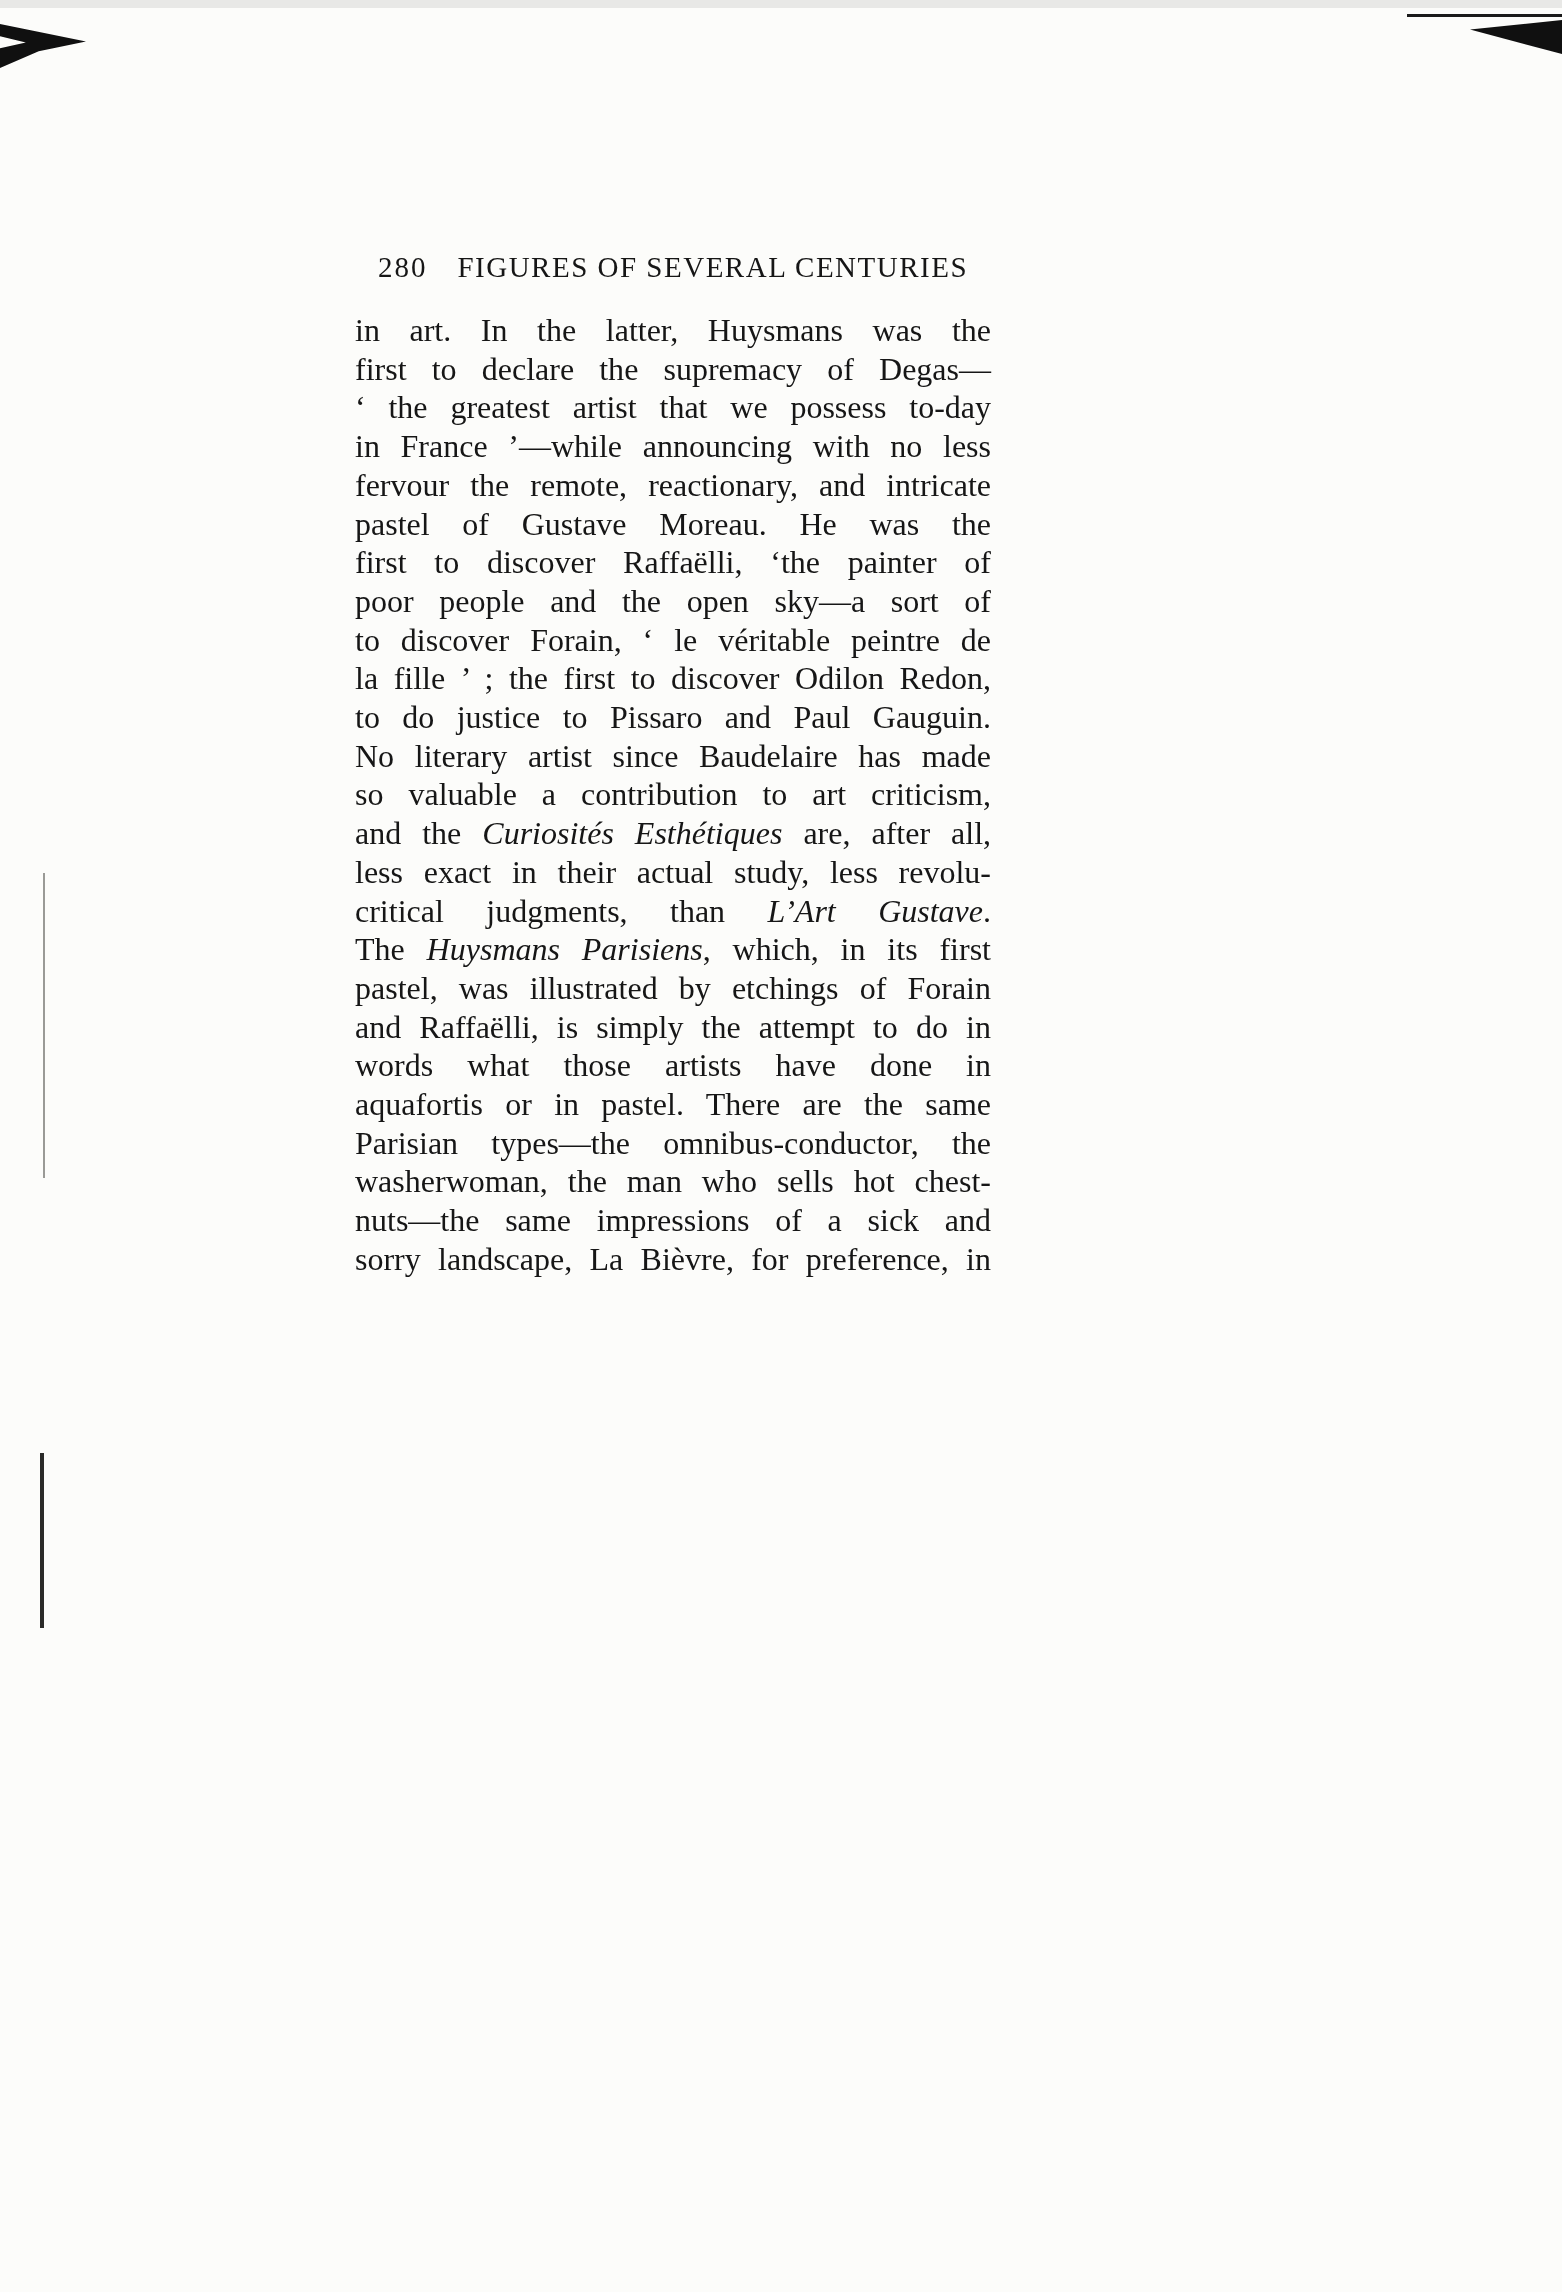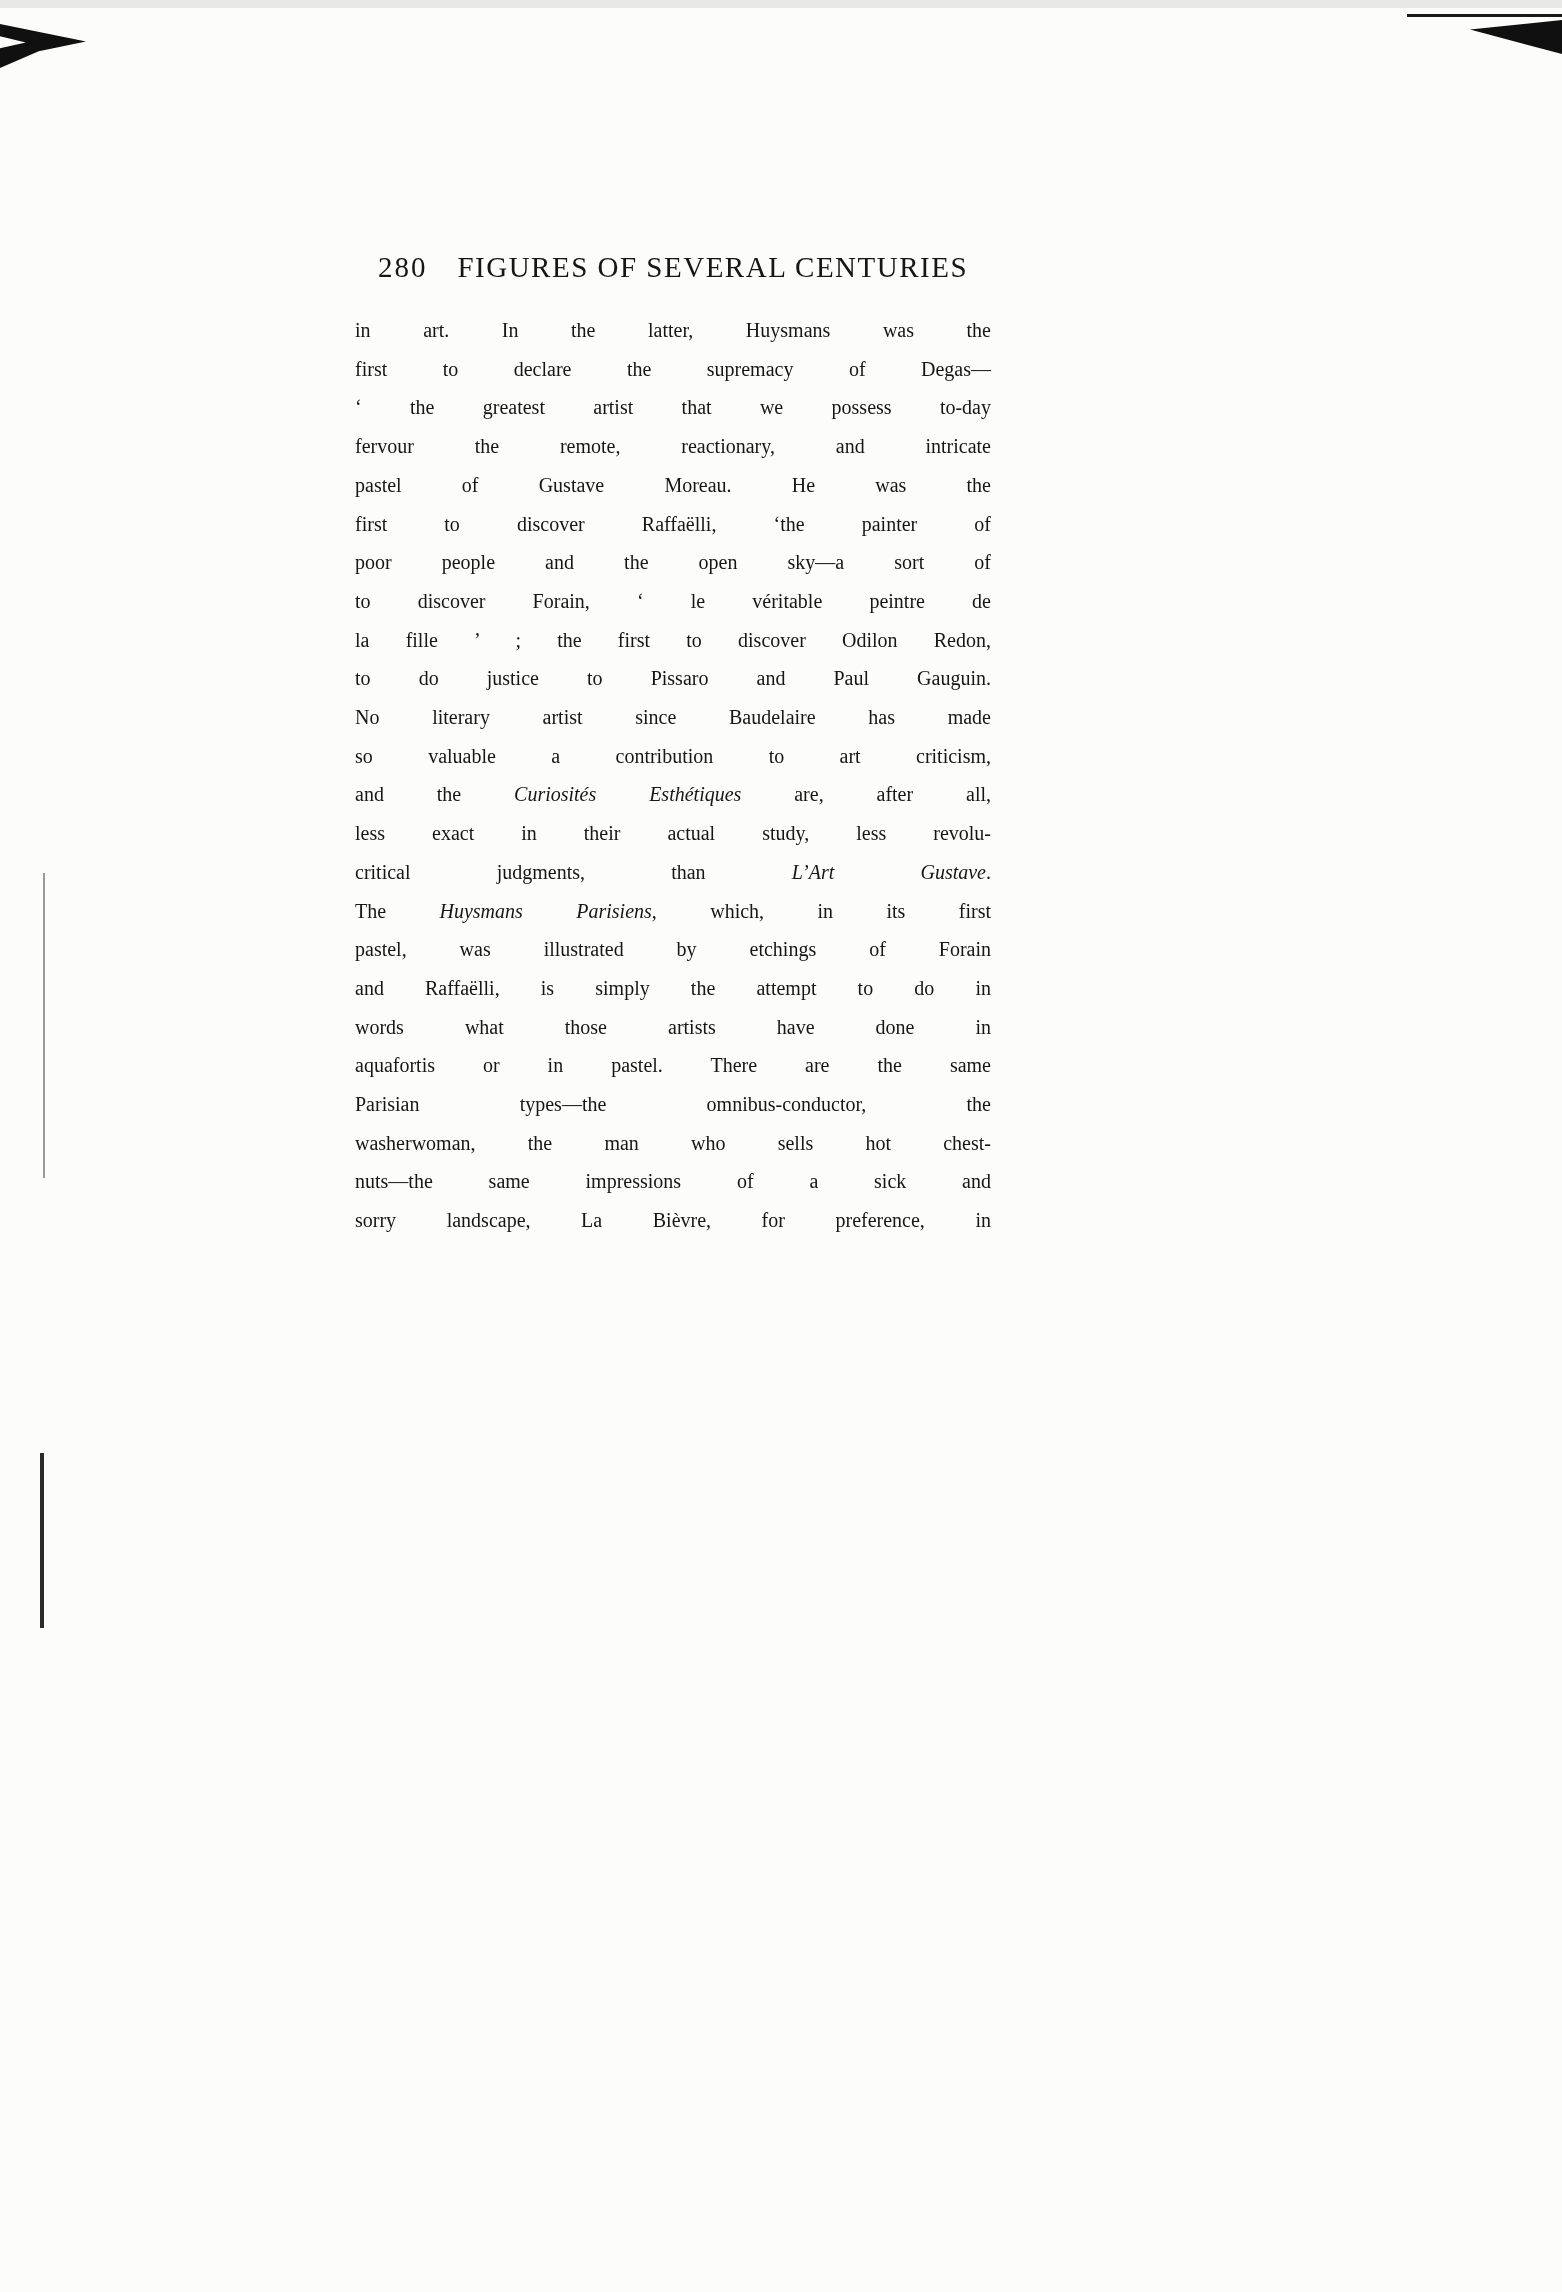--- a/index.html
+++ b/index.html
@@ -31,21 +31,21 @@
     gap: 30px;
     font-size: 29px;
     line-height: 38px;
     letter-spacing: 1px;
     margin-bottom: 25px;
     white-space: nowrap;
   }
   .page-header .page-number { letter-spacing: 2px; }
   .page-header .header-title { letter-spacing: 1.5px; }
   .body-text {
-    font-size: 20px;
+    font-size: 32px;
     line-height: 38.7px;
   }
   .body-text .line {
     text-align: justify;
     text-align-last: justify;
     -moz-text-align-last: justify;
   }
   .body-text .italic { font-style: italic; }
 
   
@@ -89,20 +89,21 @@
 
   <div class="text-block">
     <div class="page-header">
       <span class="page-number">280</span>
       <span class="header-title">FIGURES OF SEVERAL CENTURIES</span>
     </div>
     <div class="body-text">
         <div class="line"><span>in art.  In the latter, Huysmans was the</span></div>
         <div class="line"><span>first to declare the supremacy of Degas—</span></div>
         <div class="line"><span>‘ the greatest artist that we possess to-day</span></div>
+        <div class="line"><span>in France ’—while announcing with no less</span></div>
         <div class="line"><span>fervour the remote, reactionary, and intricate</span></div>
         <div class="line"><span>pastel of Gustave Moreau.  He was the</span></div>
         <div class="line"><span>first to discover Raffaëlli, ‘the painter of</span></div>
         <div class="line"><span>poor people and the open sky—a sort of</span></div>
         <div class="line"><span>to discover Forain, ‘ le véritable peintre de</span></div>
         <div class="line"><span>la fille ’ ; the first to discover Odilon Redon,</span></div>
         <div class="line"><span>to do justice to Pissaro and Paul Gauguin.</span></div>
         <div class="line"><span>No literary artist since Baudelaire has made</span></div>
         <div class="line"><span>so valuable a contribution to art criticism,</span></div>
         <div class="line"><span>and the </span><span class="italic">Curiosités Esthétiques</span><span> are, after all,</span></div>

